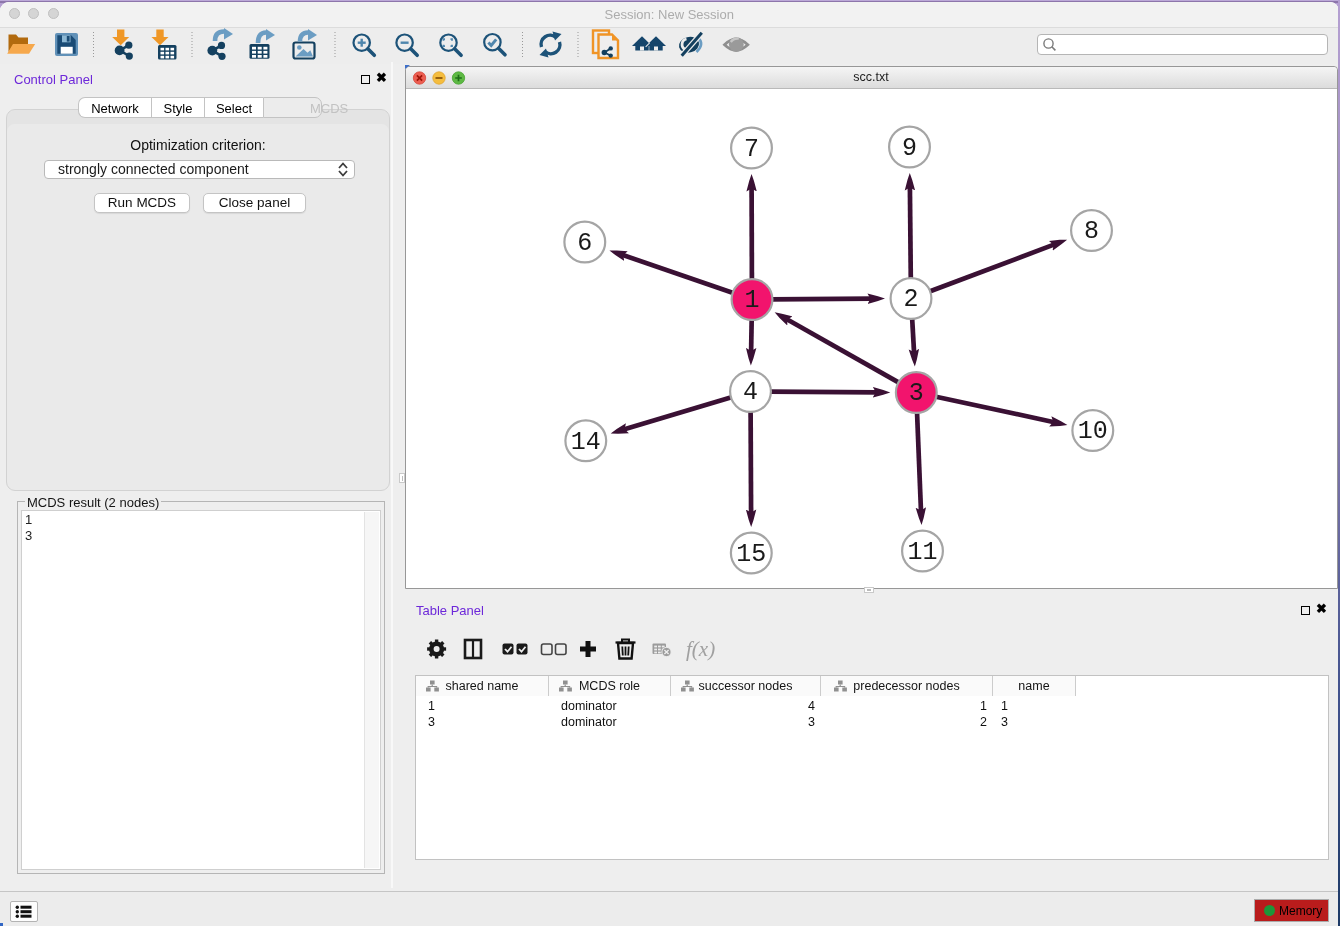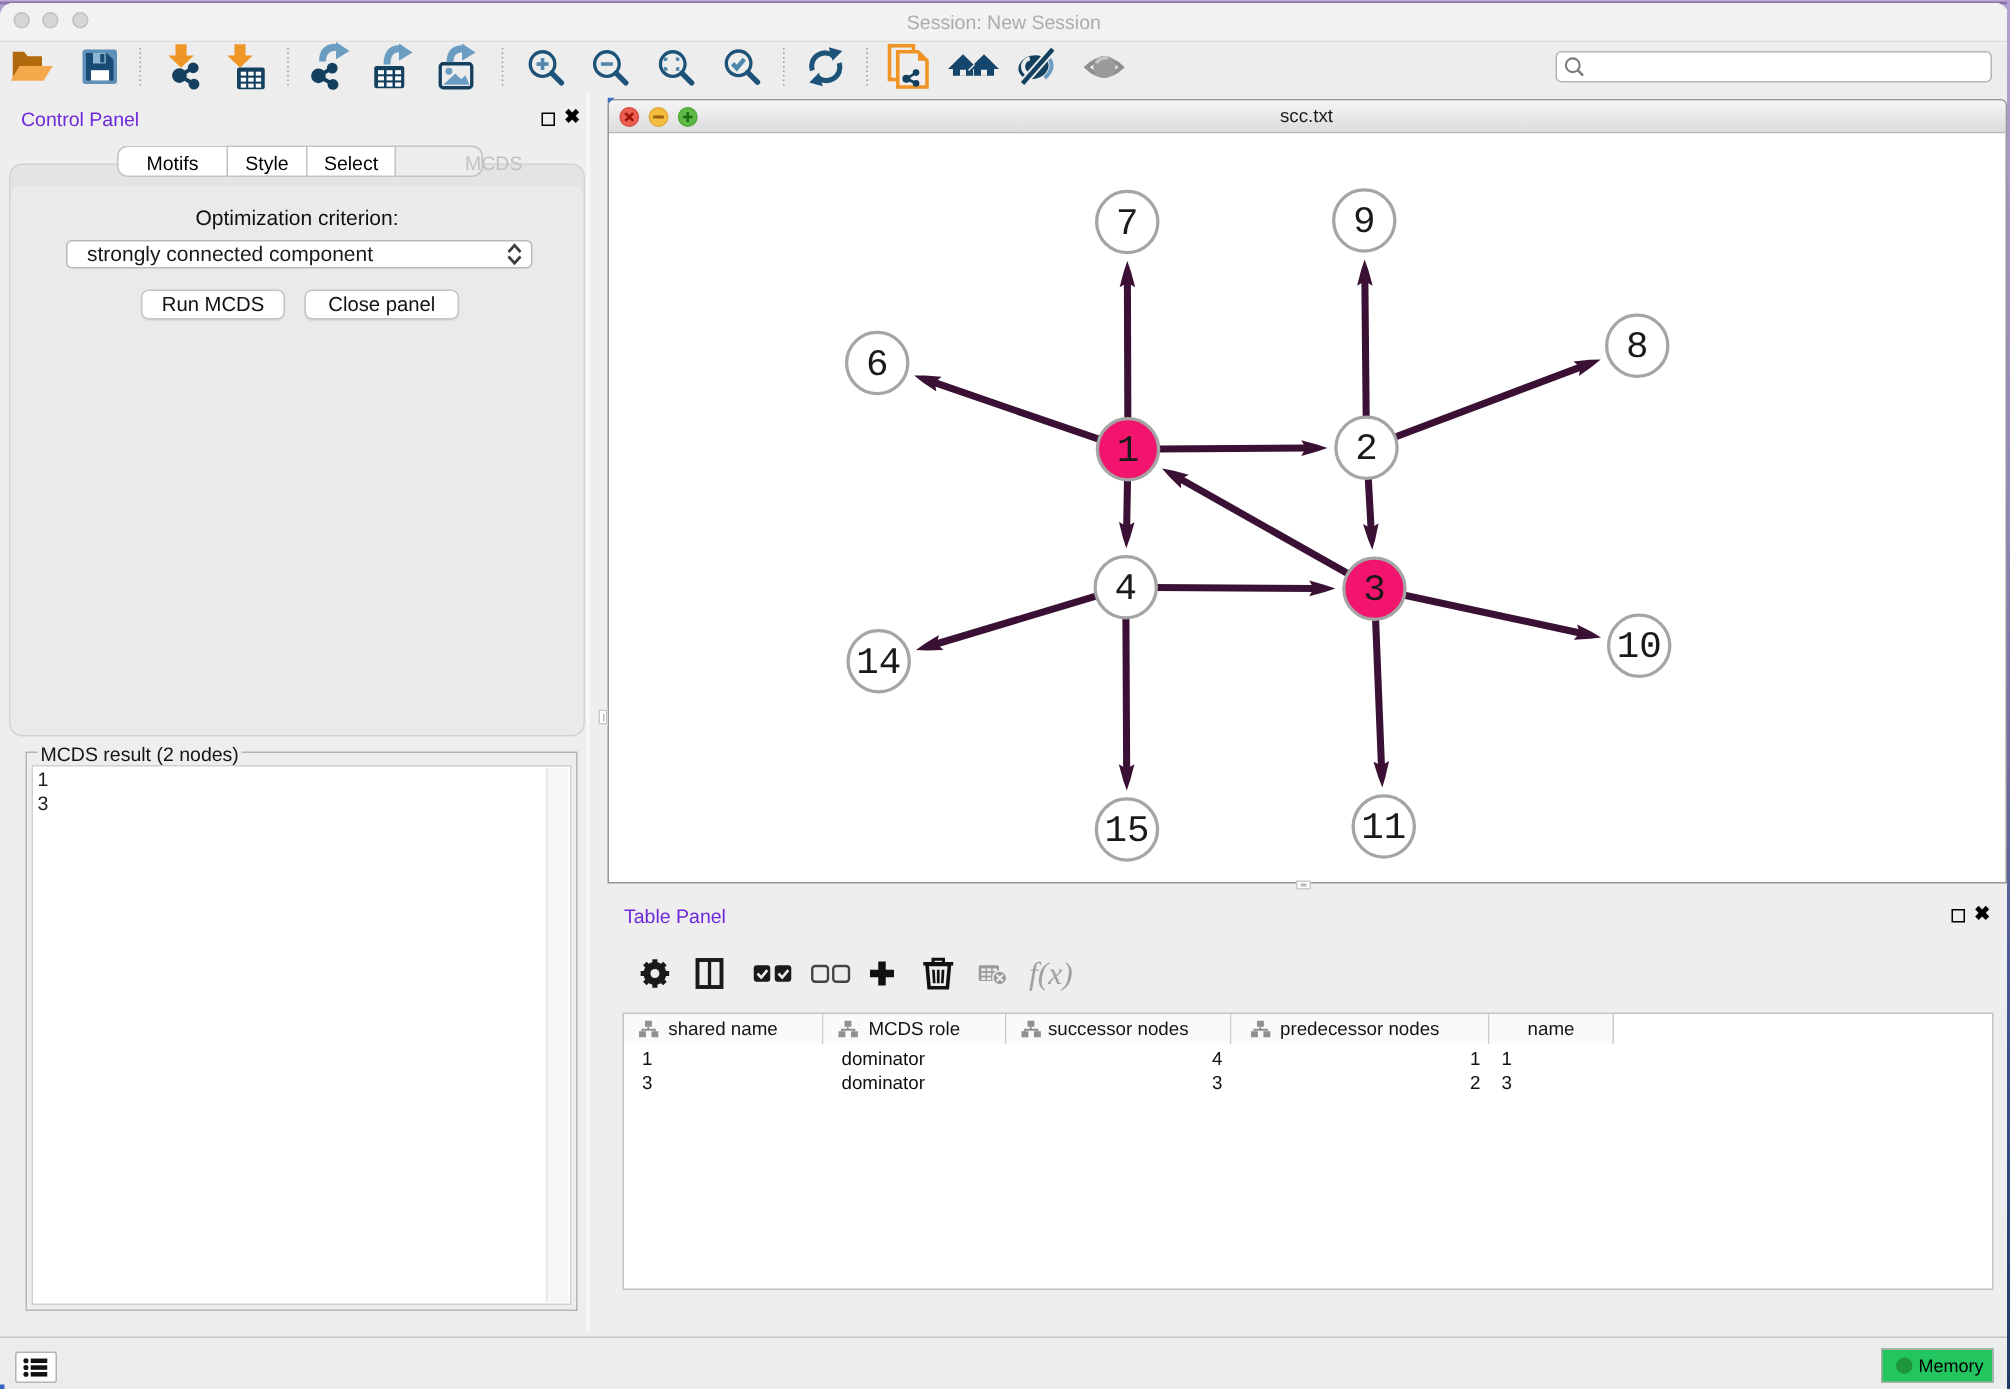--- a/index.html
+++ b/index.html
@@ -52,21 +52,21 @@
  font-size:12.5px;color:#141414;text-align:center;line-height:20px;background:#fafafa;}
 .rcell{position:absolute;font-size:12.5px;color:#101010;height:16px;line-height:16px;}
 #btabs{position:absolute;left:289px;top:272px;height:20px;display:flex;font-size:13px;
  line-height:20px;text-align:center;font-weight:bold;}
 .bseg{background:#fff;border:1px solid #c3c3c3;border-right:none;box-sizing:border-box;}
 
 #statusbar{position:absolute;left:0;top:889px;width:100%;height:35px;
  border-top:1px solid #c5c5c5;background:#ececec;}
 #listbtn{position:absolute;left:10px;top:9px;width:28px;height:21px;background:#fdfdfd;
  border:1px solid #b3b3b3;box-sizing:border-box;border-radius:2px;}
-#membtn{position:absolute;left:1254px;top:7px;width:75px;height:23px;background:#22c55e;
+#membtn{position:absolute;left:1254px;top:7px;width:75px;height:23px;background:#b91c1c;
  border:1.5px solid #ababab;box-sizing:border-box;font-size:12px;color:#000;line-height:20px;}
 </style></head><body>
 <div style="position:absolute;left:0;top:0;width:100%;height:1px;background:#bca9d8;"></div>
 <div style="position:absolute;left:0;top:1px;width:100%;height:1.5px;background:#8d76ab;"></div>
 <div id="win">
  <div id="titlebar">
   <div class="tl" style="left:9px;"></div>
   <div class="tl" style="left:28px;"></div>
   <div class="tl" style="left:48px;"></div>
   <div id="wtitle">Session: New Session</div>
@@ -220,21 +220,21 @@
  <svg width="16" height="16" style="position:absolute;left:1042px;top:9px;">
   <circle cx="6.5" cy="6.5" r="4.6" fill="none" stroke="#7a7a7a" stroke-width="1.4"></circle>
   <line x1="9.8" y1="9.8" x2="13.4" y2="13.4" stroke="#7a7a7a" stroke-width="1.6"></line>
  </svg>
  </div>
  <div id="cpanel">
   <div class="ptitle abs" style="left:14px;top:10px;">Control Panel</div>
   <div class="abs" style="left:361px;top:13px;width:9px;height:9px;border:1.5px solid #000;box-sizing:border-box;"></div>
   <div class="wicons" style="left:376px;top:8px;font-size:13px;">✖</div>
   <div id="cptabs">
-   <div class="seg" style="width:73px;border-radius:7px 0 0 7px;">Motifs</div>
+   <div class="seg" style="width:73px;border-radius:7px 0 0 7px;">Network</div>
    <div class="seg" style="width:53px;">Style</div>
    <div class="seg" style="width:59px;">Select</div>
    <div class="seg" style="width:59px;border-right:1px solid #c3c3c3;border-radius:0 7px 7px 0;background:#ececec;color:#c2c2c2;padding-left:46px;">MCDS</div>
   </div>
   <div id="inpanel"></div>
   <div id="combo">strongly connected component<svg width="12" height="15" style="position:absolute;right:5px;top:1px;">
           <path d="M2,6 L6,1.5 L10,6" fill="none" stroke="#3c3c3c" stroke-width="1.8"></path>
           <path d="M2,9 L6,13.5 L10,9" fill="none" stroke="#3c3c3c" stroke-width="1.8"></path>
         </svg></div>
   <div id="optlabel">Optimization criterion:</div>

